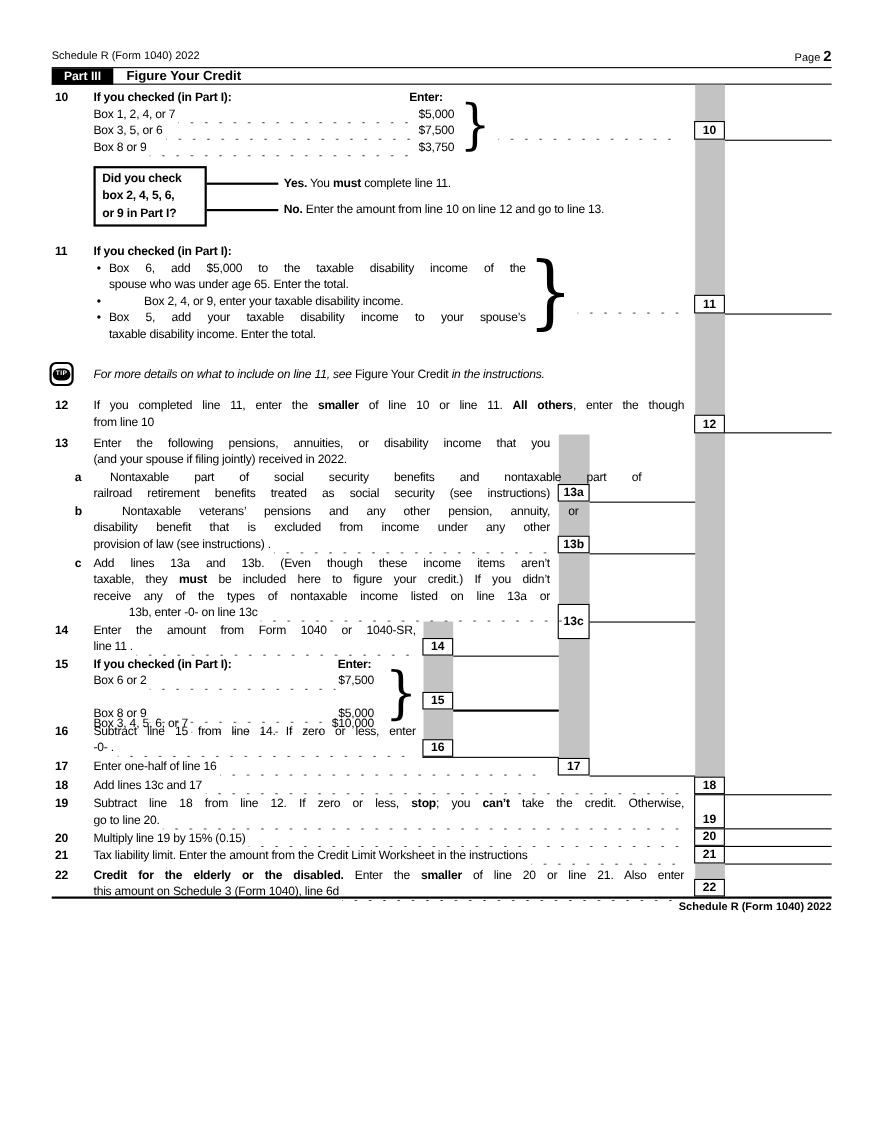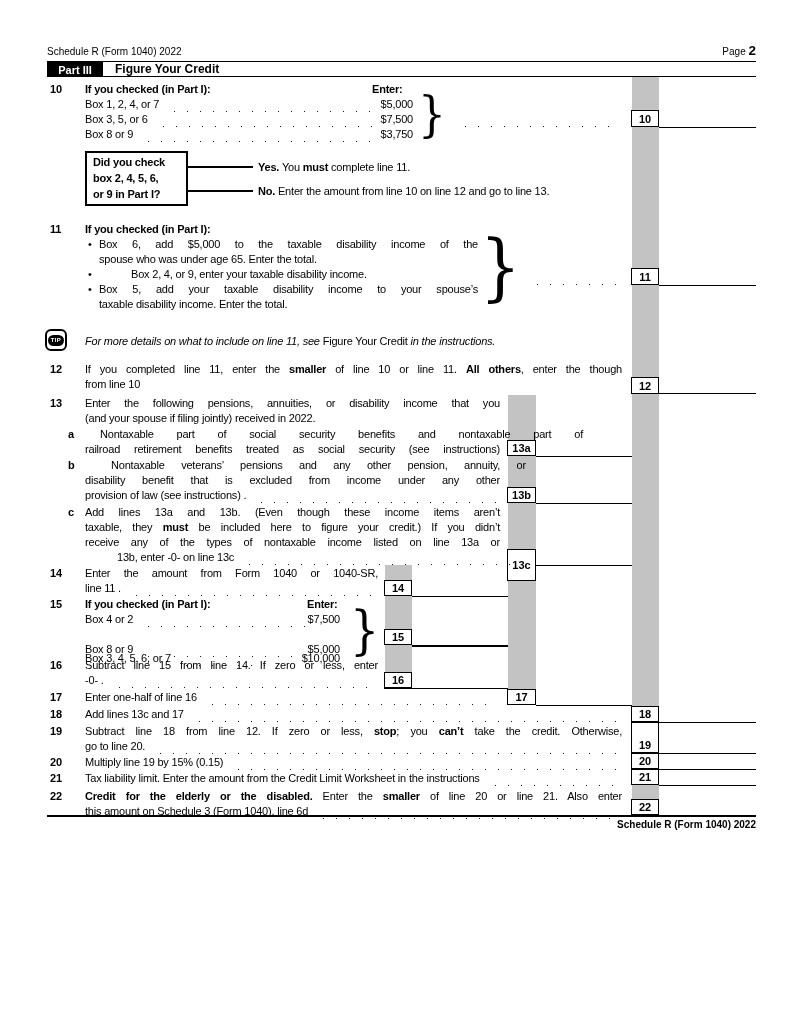--- a/index.html
+++ b/index.html
@@ -192,21 +192,21 @@
       <div class="trow" style="left: 50px; top: 566px;"><span class="seg-b">14</span></div>
       <div class="trow just" style="left: 85px; top: 566px; width: 293px;"><span>Enter the amount from Form 1040 or 1040-SR,</span></div>
       <div class="trow flexr" style="left: 85px; top: 581px; width: 293px;">
         <span>line 11 .</span>
         <span class="leader"></span>
       </div>
       <div class="trow" style="left: 50px; top: 597px;"><span class="seg-b">15</span></div>
       <div class="trow" style="left: 85px; top: 597px;"><span class="seg-b">If you checked (in Part I):</span></div>
       <div class="trow" style="left: 307px; top: 597px;"><span class="seg-b">Enter:</span></div>
       <div class="trow flexr" style="left: 85px; top: 612px; width: 255px;">
-        <span>Box 4 or 2</span>
+        <span>Box 6 or 2</span>
         <span class="leader"></span>
         <span class="amt">$7,500</span>
       </div>
       <div class="trow flexr" style="left: 85px; top: 627px; width: 255px; margin-top: 24px;">
         <span>Box 3, 4, 5, 6, or 7</span>
         <span class="leader"></span>
         <span class="amt">$10,000</span>
       </div>
       <div class="trow flexr" style="left: 85px; top: 642px; width: 255px;">
         <span>Box 8 or 9</span>

